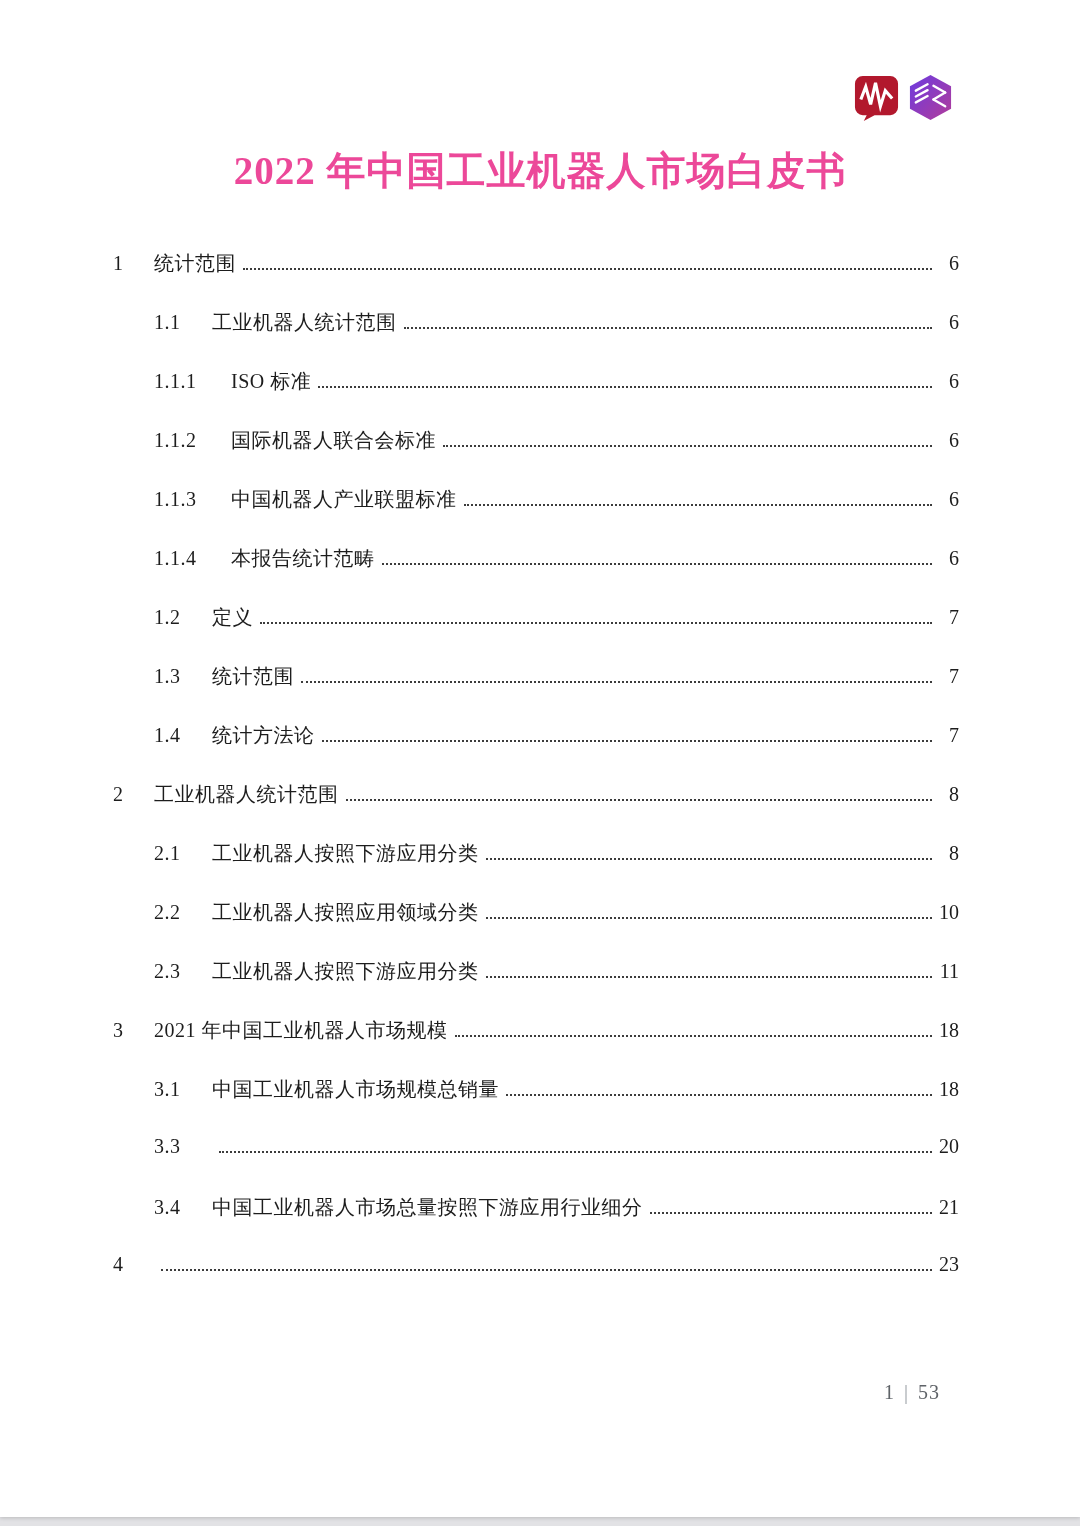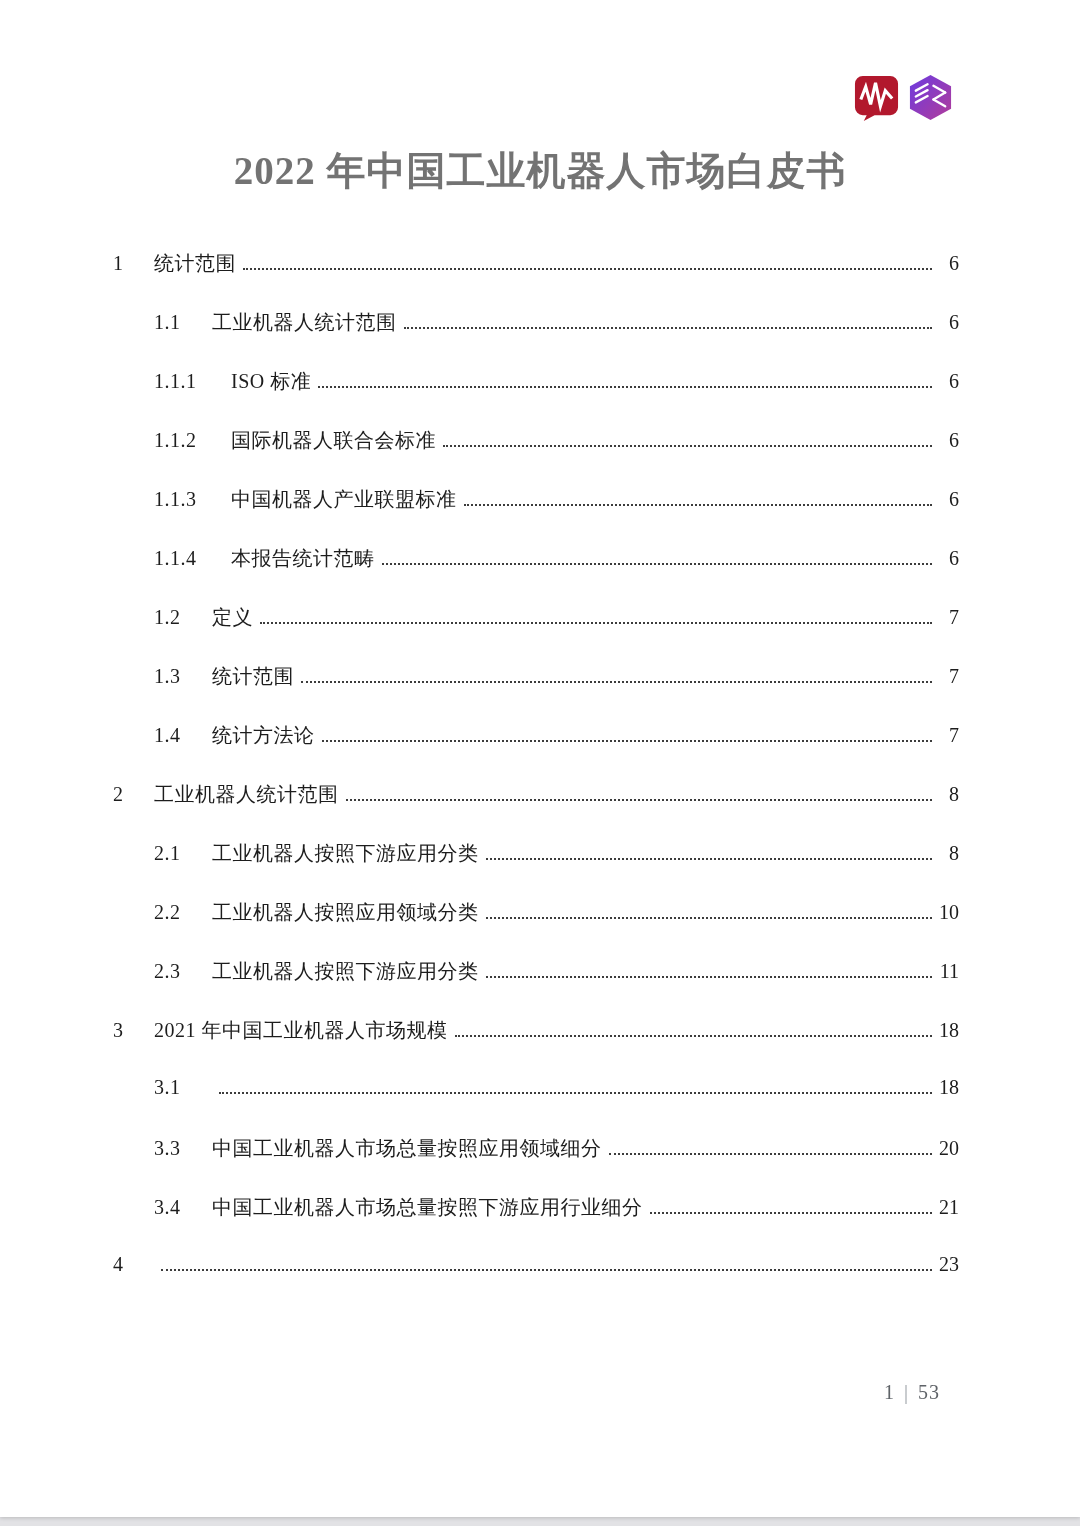--- a/index.html
+++ b/index.html
@@ -17,21 +17,21 @@
     overflow: hidden;
   }
   .logos {
     position: absolute; top: 73px; left: 853px;
     display: flex; gap: 7px; align-items: center;
   }
   .logo svg { width: 47px; height: 49px; display: block; }
   .doc-title {
     position: absolute; top: 144px; left: 0; width: 100%;
     margin: 0; text-align: center;
-    font-size: 39px; font-weight: 700; color: #737373;
+    font-size: 39px; font-weight: 700; color: #ec4899;
     letter-spacing: 1px; white-space: nowrap;
   }
   .toc {
     position: absolute; top: 250px; left: 113px; width: 846px;
   }
   .toc-row {
     display: flex; align-items: baseline;
     height: 59px; font-size: 20px; color: #1d1d1d;
   }
   .toc-row .num { flex: none; letter-spacing: 0.5px; }
@@ -183,28 +183,28 @@
 
     <div class="toc-row lvl-1">
       <span class="num">3</span>
       <span class="ttl">2021 年中国工业机器人市场规模</span>
       <span class="leader"></span>
       <span class="pg">18</span>
     </div>
 
     <div class="toc-row lvl-2">
       <span class="num">3.1</span>
+      <span class="ttl">中国工业机器人市场规模总销量</span>
       <span class="leader"></span>
       <span class="pg">18</span>
     </div>
 
 
     <div class="toc-row lvl-2">
       <span class="num">3.3</span>
-      <span class="ttl">中国工业机器人市场总量按照应用领域细分</span>
       <span class="leader"></span>
       <span class="pg">20</span>
     </div>
 
     <div class="toc-row lvl-2">
       <span class="num">3.4</span>
       <span class="ttl">中国工业机器人市场总量按照下游应用行业细分</span>
       <span class="leader"></span>
       <span class="pg">21</span>
     </div>

